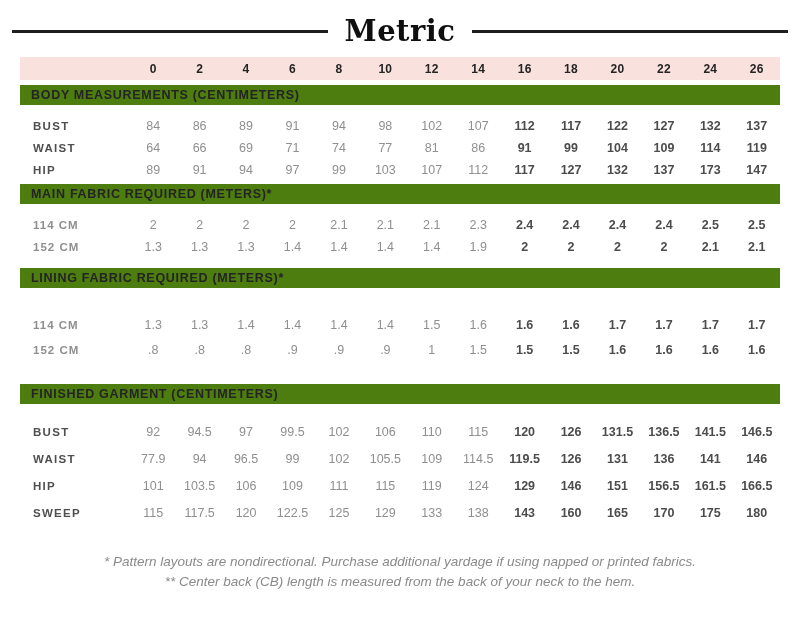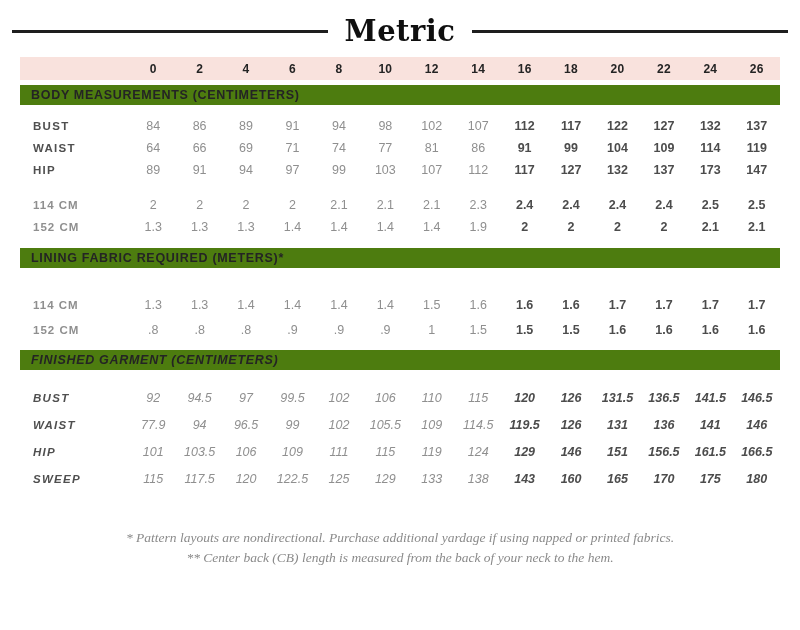--- a/index.html
+++ b/index.html
@@ -89,31 +89,30 @@
   }
   .val.hi {
     color: #4c4c4c;
     font-weight: 700;
   }
 
   
   .s0 { margin-top: 5px; }  .s0 .rows { padding-top: 10px; } .s0 .row { height: 22px; }
   .s1 { margin-top: 3px; }  .s1 .rows { padding-top: 10px; } .s1 .row { height: 22px; }
   .s2 { margin-top: 10px; } .s2 .rows { padding-top: 24px; } .s2 .row { height: 25px; }
-  .s3 { margin-top: 8px; font-style: italic; } .s3 .rows { padding-top: 14px; } .s3 .row { height: 27px; }
+  .s3 { margin-top: 22px; } .s3 .rows { padding-top: 14px; } .s3 .row { height: 27px; }
 
   
   .footnotes {
-    margin-top: 36px;
+    margin-top: 26px;
     text-align: center;
     font-style: italic;
     color: #8a8a8a;
     font-size: 13.5px;
     line-height: 20px;
-    font-family: Liberation Serif, serif;
   }
 </style>
 </head>
 <body>
 
 <div class="titlebar">
   <div class="rule"></div>
   <div class="title">Metric</div>
   <div class="rule"></div>
 </div>
@@ -187,20 +186,21 @@
           <div class="val hi">117</div>
           <div class="val hi">127</div>
           <div class="val hi">132</div>
           <div class="val hi">137</div>
           <div class="val hi">173</div>
           <div class="val hi">147</div>
         </div>
       </div>
     </div>
     <div class="section s1">
+      <div class="section-bar">MAIN FABRIC REQUIRED (METERS)*</div>
       <div class="rows">
         <div class="grid row">
           <div class="row-label">114 CM</div>
           <div class="val">2</div>
           <div class="val">2</div>
           <div class="val">2</div>
           <div class="val">2</div>
           <div class="val">2.1</div>
           <div class="val">2.1</div>
           <div class="val">2.1</div>

